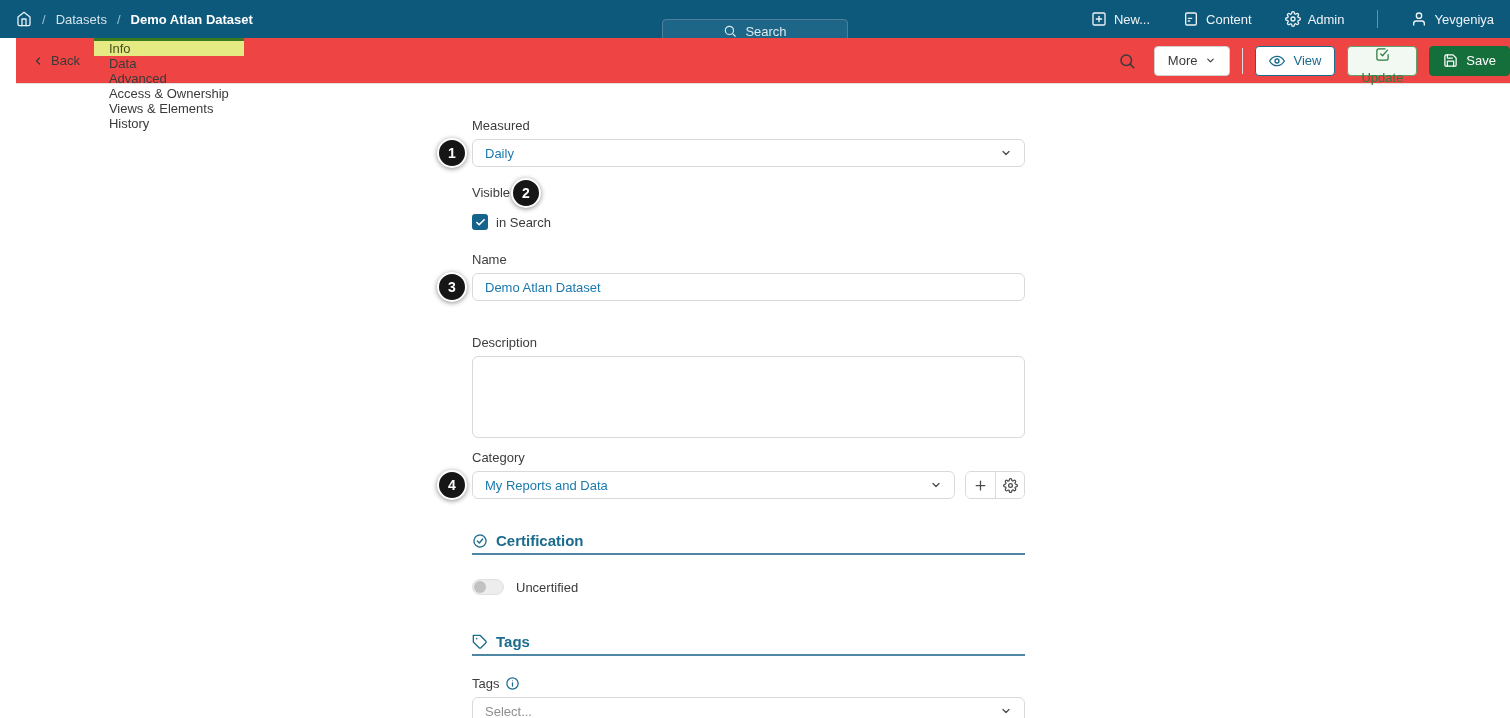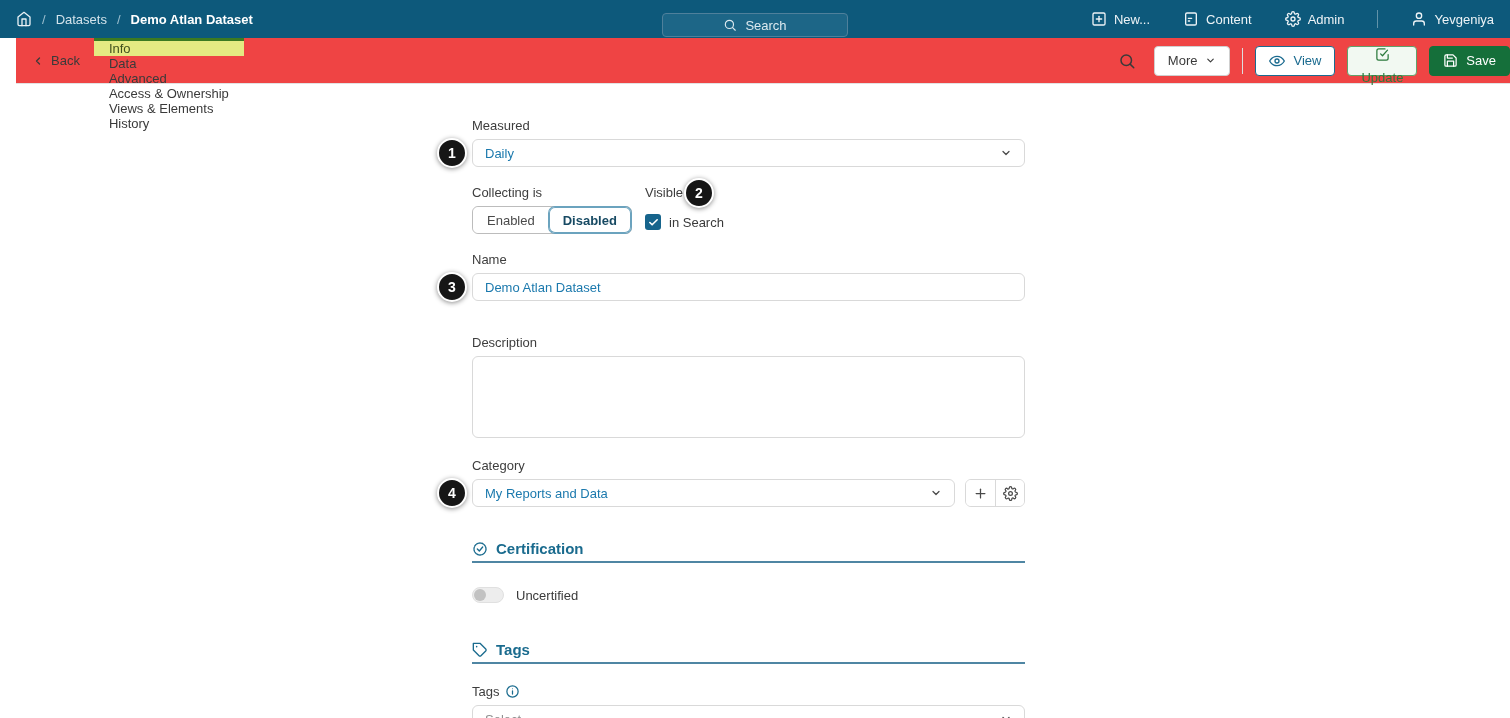--- a/index.html
+++ b/index.html
@@ -6,21 +6,21 @@
   html,body { width:1510px; height:718px; }
   body { font-family:"Liberation Sans", sans-serif; background:#fff; position:relative; overflow:hidden; }
 
   
   .topbar { position:absolute; top:0; left:0; width:1510px; height:38px; background:#0d597b;
             display:flex; align-items:center; padding:0 16px; color:#e8f1f5; }
   .crumbs { display:flex; align-items:center; gap:10px; font-size:13px; }
   .crumb-sep { color:#9dbfcf; }
   .crumb-link { color:#d3e3eb; }
   .crumb-current { color:#ffffff; font-weight:bold; }
-  .topbar-search { position:absolute; left:50%; top:13px; transform:translateX(-50%);
+  .topbar-search { position:absolute; left:50%; top:19px; transform:translateX(-50%);
                    width:186px; height:24px; background:#1d6687; border:1px solid #4f809b;
                    border-radius:4px; display:flex; align-items:center; justify-content:center;
                    gap:8px; color:#dce9ef; font-size:13px; cursor:pointer; }
   .topbar-actions { margin-left:auto; display:flex; align-items:center; gap:33px; font-size:13px; }
   .topbar-item { display:flex; align-items:center; gap:7px; cursor:pointer; color:#eef4f7; }
   .tb-divider { width:1px; height:18px; background:rgba(255,255,255,.35); }
   .icon { display:inline-flex; align-items:center; justify-content:center; }
   .icon svg { display:block; }
 
   
@@ -254,27 +254,20 @@
         <span class="icon chev">
           <svg width="12" height="12" viewBox="0 0 24 24" fill="none" stroke="#4a4a4a" stroke-width="2.5" stroke-linecap="round" stroke-linejoin="round">
               <polyline points="6 9 12 15 18 9"></polyline>
             </svg>
         </span>
       </div>
     </div>
   </div>
 
   <div class="two-col">
-    <div class="col-left">
-      <div class="f-label">Collecting is</div>
-      <div class="seg">
-        <button class="seg-btn">Enabled</button>
-        <button class="seg-btn selected">Disabled</button>
-      </div>
-    </div>
     <div class="col-right">
       <div class="badge" style="left:39px; top:-7px;">2</div>
       <div class="f-label">Visible</div>
       <div class="check-row">
         <span class="checkbox">
           <svg width="11" height="11" viewBox="0 0 24 24" fill="none" stroke="#ffffff" stroke-width="3.5" stroke-linecap="round" stroke-linejoin="round">
               <polyline points="20 6 9 17 4 12"></polyline>
             </svg>
         </span>
         <span class="check-label">in Search</span>
@@ -290,21 +283,21 @@
     </div>
   </div>
 
   <div style="margin-top:34px;">
     <div class="f-label">Description</div>
     <div style="margin-top:6px;">
       <textarea class="ta" style=""></textarea>
     </div>
   </div>
 
-  <div style="margin-top:16px;">
+  <div style="margin-top:8px;">
     <div class="f-label">Category</div>
     <div class="cat-row rel">
       <div class="badge badge-left">4</div>
       <div class="control">
         <span class="val-blue">My Reports and Data</span>
         <span class="icon chev">
           <svg width="12" height="12" viewBox="0 0 24 24" fill="none" stroke="#4a4a4a" stroke-width="2.5" stroke-linecap="round" stroke-linejoin="round">
               <polyline points="6 9 12 15 18 9"></polyline>
             </svg>
         </span>

